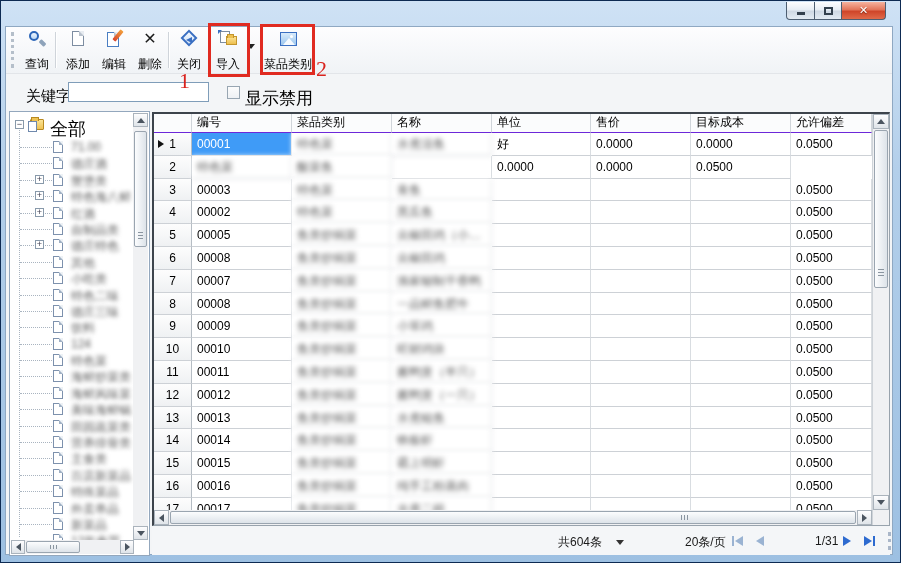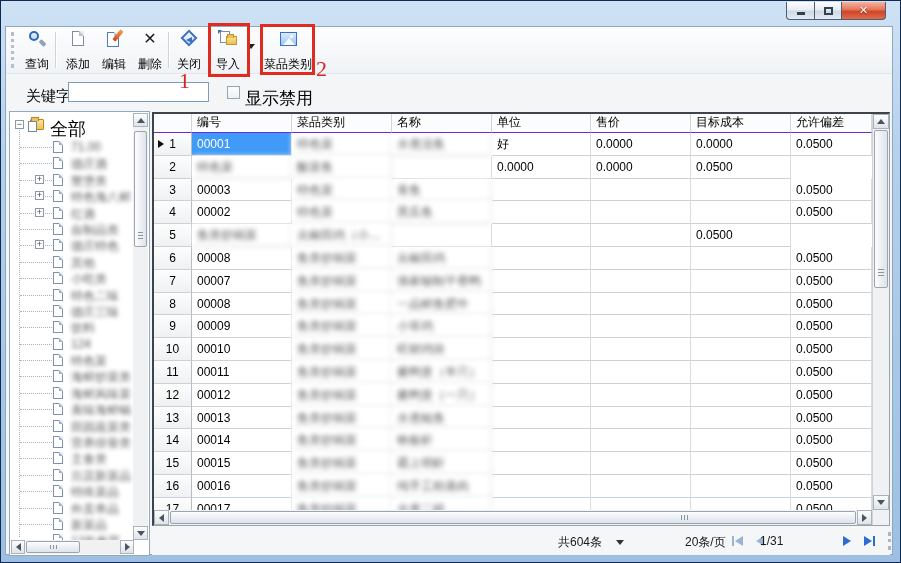--- a/index.html
+++ b/index.html
@@ -475,20 +475,21 @@
             <div class="gc blurcell">特色菜</div>
             <div class="gc blurcell">黑瓜鱼</div>
             <div class="gc"></div>
             <div class="gc"></div>
             <div class="gc"></div>
             <div class="gc">0.0500</div>
           </div>
 
           <div class="gcols grow">
             <div class="gc rh"><span>5</span></div>
+            <div class="gc code">00005</div>
             <div class="gc blurcell">鱼类炒焖菜</div>
             <div class="gc blurcell">尖椒田鸡（小…</div>
             <div class="gc"></div>
             <div class="gc"></div>
             <div class="gc"></div>
             <div class="gc">0.0500</div>
           </div>
 
           <div class="gcols grow">
             <div class="gc rh"><span>6</span></div>
@@ -655,21 +656,21 @@
     <span class="ptext" style="left:406px">共604条</span>
     <span class="pcaret" style="left:464px"></span>
     <span class="ptext" style="left:533px">20条/页</span>
     <span class="nav dis" style="left:580px">
         <span class="bar"></span>
         <span class="tl"></span>
       </span>
     <span class="nav dis" style="left:604px">
         <span class="tl"></span>
       </span>
-    <span class="ptext" style="left:608px">1/31</span>
+    <span class="ptext" style="left:663px">1/31</span>
     <span class="nav en" style="left:691px">
         <span class="tr"></span>
       </span>
     <span class="nav en" style="left:712px">
         <span class="tr"></span>
         <span class="bar"></span>
       </span>
     <span class="pgrip"></span>
   </div>
 

